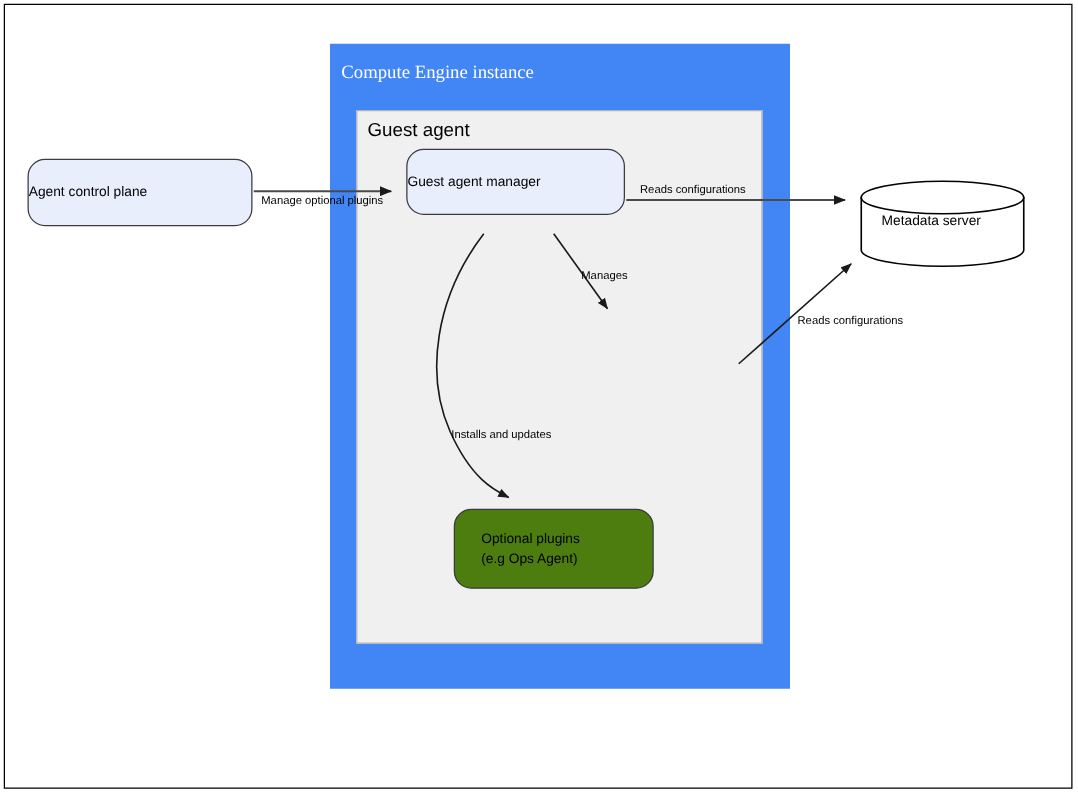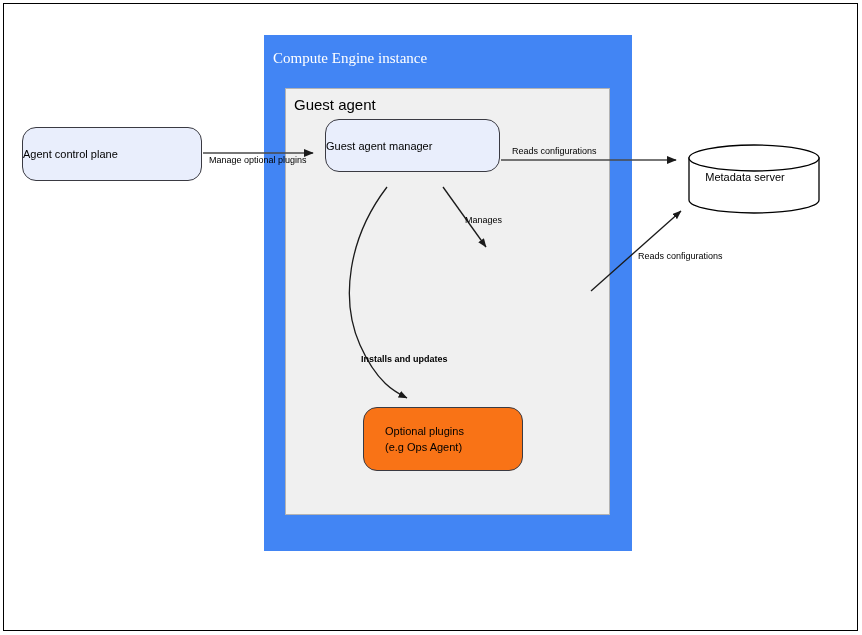--- a/index.html
+++ b/index.html
@@ -87,21 +87,21 @@
     text-align: center;
     font-size: 11px;
     color: #000000;
     line-height: 16px;
   }
   .node-rounded {
     border: 1.4px solid #3a3a42;
     border-radius: 14px;
   }
   .fill-blue  { background: #e9eefc; }
-  .fill-amber { background: #f97316; }
+  .fill-amber { background: #4d7c0f; }
 
   #node-agent-control-plane {
     left: 22px;  top: 127px;  width: 180px; height: 54px;
   }
   #node-guest-agent-manager {
     left: 325px; top: 119px;  width: 175px; height: 53px;
   }
   #node-core-plugin {
     left: 420px; top: 254px;  width: 170px; height: 65px;
   }
@@ -135,21 +135,21 @@
     font-size: 9px;
     color: #000000;
     line-height: 12px;
     white-space: nowrap;
     text-align: center;
   }
   #label-manage-optional-plugins { left: 209px; top: 154px; }
   #label-reads-configurations-1  { left: 512px; top: 145px; }
   #label-manages                 { left: 465px; top: 214px; }
   #label-reads-configurations-2  { left: 638px; top: 250px; }
-  #label-installs-and-updates    { left: 361px; top: 353px; font-weight: bold; }
+  #label-installs-and-updates    { left: 361px; top: 341px; }
 </style>
 </head>
 <body>
 
 <div id="canvas">
 
   <div id="page-frame"></div>
 
   <div class="vm-box"></div>
   <div class="vm-title">Compute Engine instance</div>

